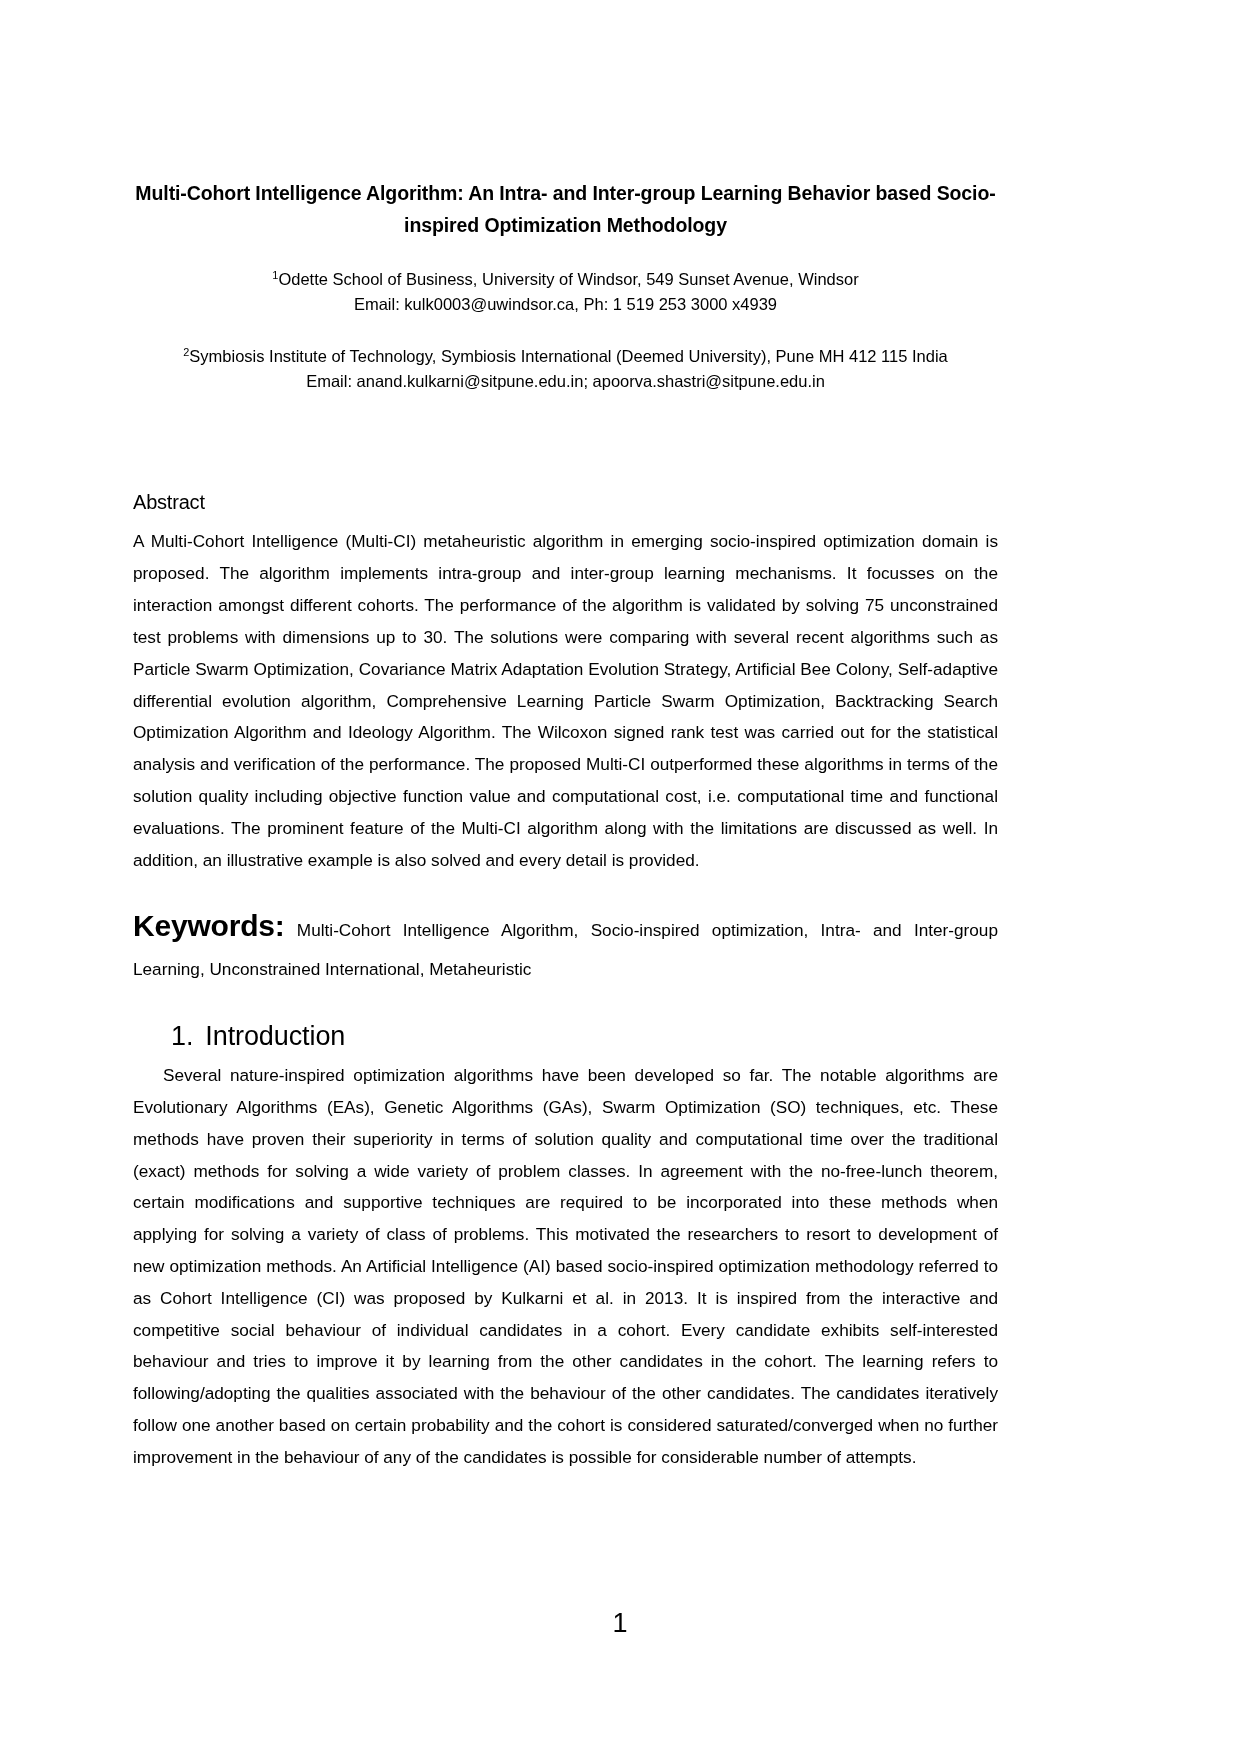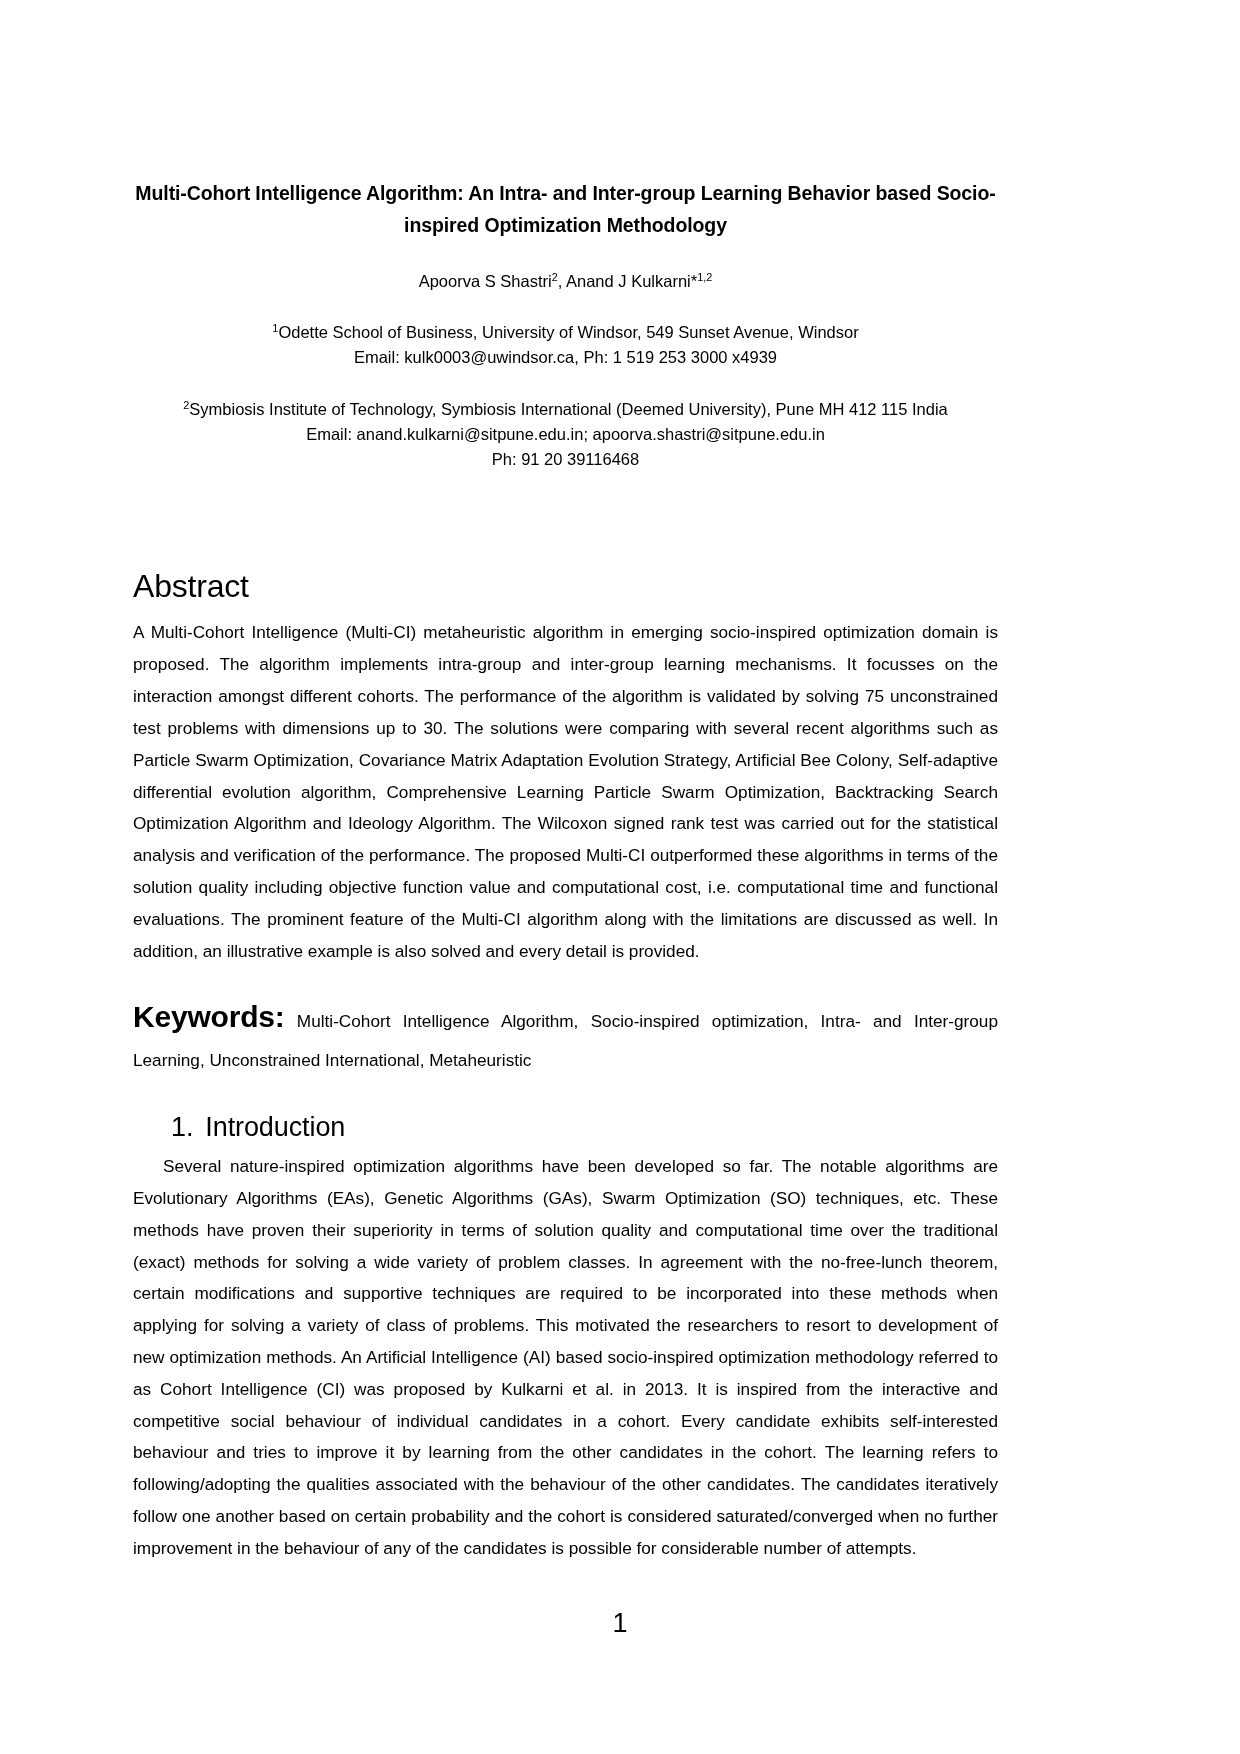--- a/index.html
+++ b/index.html
@@ -53,21 +53,21 @@
   .affil-1 { padding-top: 26px; }
   .affil-2 { padding-top: 27px; }
   sup {
     font-size: 0.66em;
     vertical-align: super;
     line-height: 0;
   }
 
   
   .abstract-heading {
-    font-size: 32px;
+    font-size: 20px;
     font-weight: normal;
     margin: 0;
     padding-top: 97px;
     line-height: 1.1;
     letter-spacing: -0.2px;
   }
   .abstract-body {
     font-size: 17.2px;
     line-height: 1.85;
     text-align: justify;
@@ -124,33 +124,29 @@
   }
 </style>
 </head>
 <body>
 
 <div class="page">
   <div class="content">
 
     <h1 class="title">Multi-Cohort Intelligence Algorithm: An Intra- and Inter-group Learning Behavior based Socio-inspired Optimization Methodology</h1>
 
-    <p class="authors">
-      <span>Apoorva S Shastri</span><sup>2</sup><span>, </span><span>Anand J Kulkarni*</span><sup>1,2</sup>
-    </p>
 
     <div class="affil-block affil-1">
       <div><sup>1</sup><span>Odette School of Business, University of Windsor, 549 Sunset Avenue, Windsor</span></div>
       <div>Email: kulk0003@uwindsor.ca, Ph: 1 519 253 3000 x4939</div>
     </div>
 
     <div class="affil-block affil-2">
       <div><sup>2</sup><span>Symbiosis Institute of Technology, Symbiosis International (Deemed University), Pune MH 412 115 India</span></div>
       <div>Email: anand.kulkarni@sitpune.edu.in; apoorva.shastri@sitpune.edu.in</div>
-      <div>Ph: 91 20 39116468</div>
     </div>
 
     <h2 class="abstract-heading">Abstract</h2>
     <p class="abstract-body">A Multi-Cohort Intelligence (Multi-CI) metaheuristic algorithm in emerging socio-inspired optimization domain is proposed. The algorithm implements intra-group and inter-group learning mechanisms. It focusses on the interaction amongst different cohorts. The performance of the algorithm is validated by solving 75 unconstrained test problems with dimensions up to 30. The solutions were comparing with several recent algorithms such as Particle Swarm Optimization, Covariance Matrix Adaptation Evolution Strategy, Artificial Bee Colony, Self-adaptive differential evolution algorithm, Comprehensive Learning Particle Swarm Optimization, Backtracking Search Optimization Algorithm and Ideology Algorithm. The Wilcoxon signed rank test was carried out for the statistical analysis and verification of the performance. The proposed Multi-CI outperformed these algorithms in terms of the solution quality including objective function value and computational cost, i.e. computational time and functional evaluations. The prominent feature of the Multi-CI algorithm along with the limitations are discussed as well. In addition, an illustrative example is also solved and every detail is provided.</p>
 
     <p class="keywords">
       <span class="keywords-label">Keywords:</span>
       <span>Multi-Cohort Intelligence Algorithm, Socio-inspired optimization, Intra- and Inter-group Learning, Unconstrained International, Metaheuristic</span>
     </p>
 

